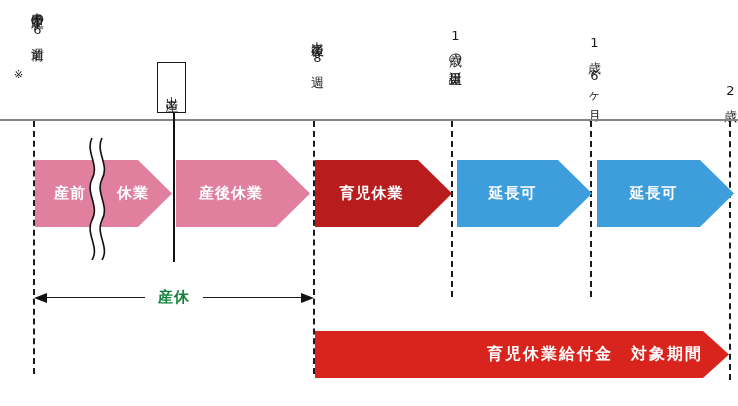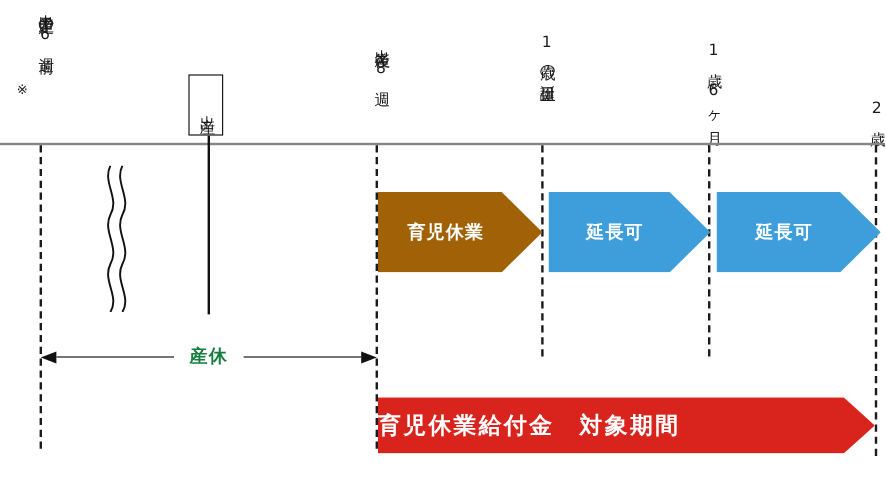--- a/index.html
+++ b/index.html
@@ -49,22 +49,22 @@
   .span-childcare{left:318px;width:412px;}
   .ah{width:0;height:0;border-top:5px solid transparent;border-bottom:5px solid transparent;}
   .ah-left{border-right:13px solid #111;}
   .ah-right{border-left:13px solid #111;}
   .span-line{flex:1;height:1.8px;background:#1c1c1c;}
   .span-label{padding:0 13px;font-weight:bold;font-size:15px;letter-spacing:1px;color:#15803d;white-space:nowrap;}
   
   .banner{
     position:absolute;left:315px;top:331px;width:414px;height:47px;z-index:3;
     clip-path:polygon(0 0, calc(100% - 26px) 0, 100% 50%, calc(100% - 26px) 100%, 0 100%);
-    display:flex;align-items:center;justify-content:flex-start;
-    color:#fff;font-size:19px;font-weight:bold;letter-spacing:2px;
+    display:flex;align-items:center;justify-content:flex-end;
+    color:#fff;font-size:16px;font-weight:bold;letter-spacing:2px;
     padding-right:26px;box-sizing:border-box;white-space:pre;
   }
 </style>
 </head>
 <body>
 
 <div class="canvas">
 
   <div class="vlabel" style="left:30px;top:2px;">出産予定の6週前</div>
   <div class="note-mark">※</div>
@@ -75,26 +75,33 @@
   <div class="vlabel" style="left:723px;top:83px;">2歳</div>
 
   <div class="axis"></div>
   <div class="vline-solid"></div>
   <div class="dash dash-a"></div>
   <div class="dash dash-b"></div>
   <div class="dash dash-c"></div>
   <div class="dash dash-d"></div>
   <div class="dash dash-e"></div>
 
+  <div class="chev chev-prenatal" style="background: rgb(224, 127, 158);">
+    <span class="lbl-l">産前</span>
+    <span class="lbl-r">休業</span>
+  </div>
   <svg class="squiggle" width="32" height="122" viewBox="0 0 32 122">
     <path d="M11,0 C4,14 19,27 11,41 C4,55 19,68 11,82 C4,96 19,109 11,122 L21,122 C29,109 14,96 21,82 C29,68 14,55 21,41 C29,27 14,14 21,0 Z" fill="#ffffff"></path>
     <path d="M11,0 C4,14 19,27 11,41 C4,55 19,68 11,82 C4,96 19,109 11,122" fill="none" stroke="#111" stroke-width="1.6"></path>
     <path d="M21,0 C14,14 29,27 21,41 C14,55 29,68 21,82 C14,96 29,109 21,122" fill="none" stroke="#111" stroke-width="1.6"></path>
   </svg>
-  <div class="chev chev-childcare" style="background: #a16207; justify-content: center;">
+  <div class="chev chev-postnatal" style="background: rgb(224, 127, 158);">
+    <span class="lbl">産後休業</span>
+  </div>
+  <div class="chev chev-childcare" style="background: #b91c1c; justify-content: center;">
     <span class="lbl">育児休業</span>
   </div>
   <div class="chev chev-ext1" style="background: rgb(62, 158, 219);">
     <span class="lbl">延長可</span>
   </div>
   <div class="chev chev-ext2" style="background: rgb(62, 158, 219);">
     <span class="lbl">延長可</span>
   </div>
 
   <div class="span-arrow span-maternity">

